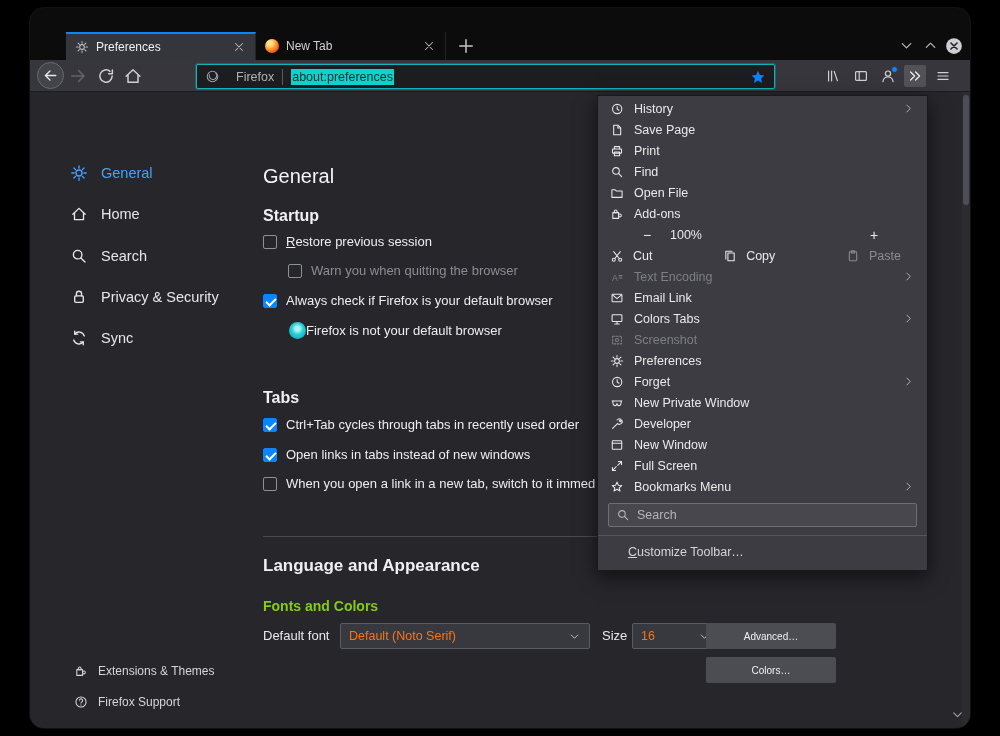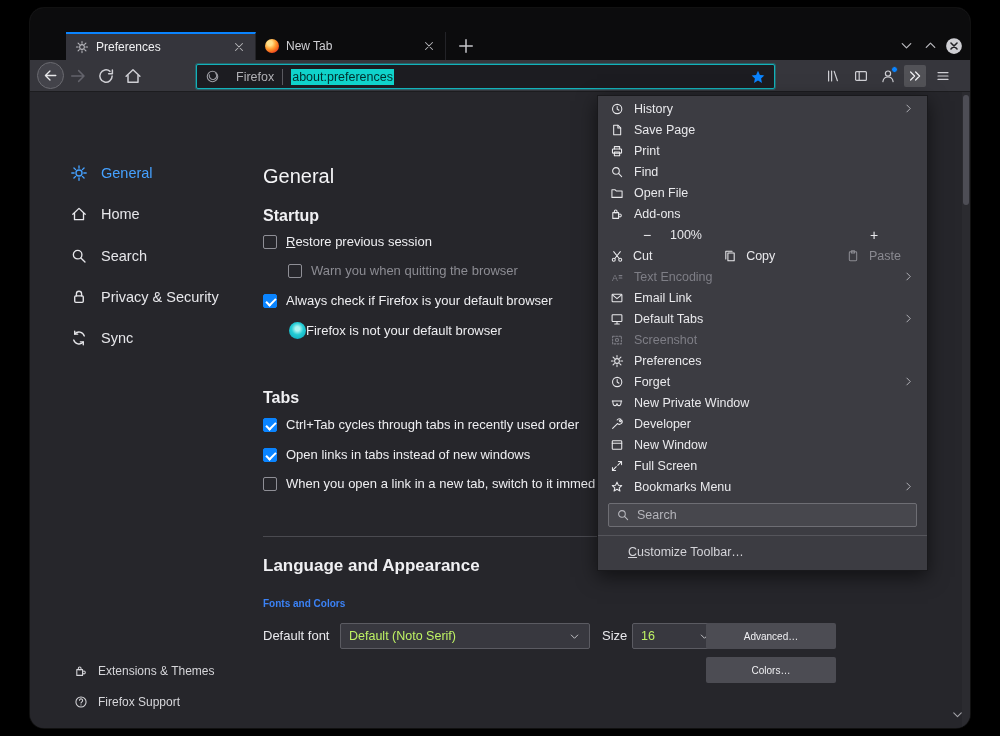--- a/index.html
+++ b/index.html
@@ -54,21 +54,21 @@
     color:#e6e6ea; font-size:14.5px; cursor:pointer; }
   .side-item.selected { color:#45a1ff; }
   .side-icon { width:18px; height:18px; flex:none; }
   .side-foot { position:absolute; left:44px; display:flex; align-items:center; gap:10px;
     color:#d6d6da; font-size:12px; cursor:pointer;margin-top:48px; }
   .side-foot .side-icon { width:14px; height:14px; }
 
   .h1 { position:absolute; left:233px; font-size:20px; font-weight:400; color:#f4f4f6; }
   .h2 { position:absolute; left:233px; font-size:16px; font-weight:700; color:#f0f0f3; }
   .h2b { position:absolute; left:233px; font-size:17px; font-weight:700; color:#f0f0f3; }
-  .h3 { position:absolute; left:233px; font-size:10px; font-weight:700; color:#3b82f6; }
+  .h3 { position:absolute; left:233px; font-size:14px; font-weight:700; color:#84cc16; }
 
   .opt { position:absolute; left:233px; display:flex; align-items:center; gap:9px;
     font-size:13px; color:#eeeef1; }
   .opt.indent { left:258px; }
   .opt.disabled .opt-label { color:#8c8c93; }
   .checkbox { width:14px; height:14px; border:1px solid #8f8f96; border-radius:2px;
     background:transparent; position:relative; flex:none; cursor:pointer; }
   .checkbox.checked { background:#0a84ff; border-color:#0a84ff; }
   .checkbox.checked::after { content:""; position:absolute; left:4px; top:1px; width:4px; height:8px;
     border:solid #fff; border-width:0 2px 2px 0; transform:rotate(45deg); }
@@ -78,21 +78,21 @@
   .default-row { position:absolute; left:259px; display:flex; align-items:center; gap:0;
     font-size:13px; color:#eeeef1; }
   .default-ic { width:17px; height:17px; border-radius:50%; flex:none;
     background:radial-gradient(circle at 50% 40%, #aef4f0 0 16%, #23ccd4 45%, #0a9fb5 100%); }
 
   .sep-line { position:absolute; left:233px; width:663px; height:1px; background:#4a4a50; }
 
   .field-label { position:absolute; font-size:13px; color:#e9e9ed; }
   .select { position:absolute; height:26px; background:#38383f; border:1px solid #5b5b62;
     border-radius:2px; display:flex; align-items:center; padding:0 8px; font-size:12.5px;
-    color:#bef264; cursor:pointer; }
+    color:#f97316; cursor:pointer; }
   .select .sel-chev { margin-left:auto; width:13px; height:13px; color:#c4c4c9; }
   .pref-btn { position:absolute; width:130px; height:26px; background:#4c4c53; border:none;
     border-radius:2px; font-size:10px; color:#f0f0f3; font-family:inherit; cursor:pointer; }
 
   .scroll-track { position:absolute; right:0; top:0; width:8px; bottom:0; background:#2b2b30; }
   .scroll-thumb { position:absolute; right:1px; top:3px; width:6px; height:110px; background:#4d4d55; border-radius:3px; }
   .scroll-chevron { position:absolute; right:5px; bottom:6px; width:15px; height:15px; color:#a2a2a8; }
 
   
   .menu-panel { position:absolute; left:567px; top:87px; width:331px; height:476px;
@@ -449,21 +449,21 @@
             <path d="M2.8 4.4L8 8.8l5.2-4.4"></path>
           </svg></span>
       <span class="mi-label">Email Link</span>
 
     </div>
     <div class="menu-item has-submenu">
       <span class="mi-icon"><svg viewBox="0 0 16 16" width="100%" height="100%" fill="none" stroke="currentColor" stroke-width="1.2" stroke-linecap="round" stroke-linejoin="round">
             <rect x="2.4" y="3.2" width="11.2" height="7.6" rx="0.8"></rect>
             <path d="M8 10.8v2.4M5.4 13.6h5.2"></path>
           </svg></span>
-      <span class="mi-label">Default Tabs</span>
+      <span class="mi-label">Colors Tabs</span>
       <span class="mi-chevron"><svg viewBox="0 0 16 16" width="100%" height="100%" fill="none" stroke="currentColor" stroke-width="1.2" stroke-linecap="round" stroke-linejoin="round">
             <path d="M6 3.8L10.2 8 6 12.2"></path>
           </svg></span>
     </div>
     <div class="menu-item disabled">
       <span class="mi-icon"><svg viewBox="0 0 16 16" width="100%" height="100%" fill="none" stroke="currentColor" stroke-width="1.2" stroke-linecap="round" stroke-linejoin="round">
             <rect x="3" y="3.6" width="10" height="8.8" stroke-dasharray="2 1.6"></rect>
             <circle cx="8" cy="8" r="1.8"></circle>
           </svg></span>
       <span class="mi-label">Screenshot</span>

